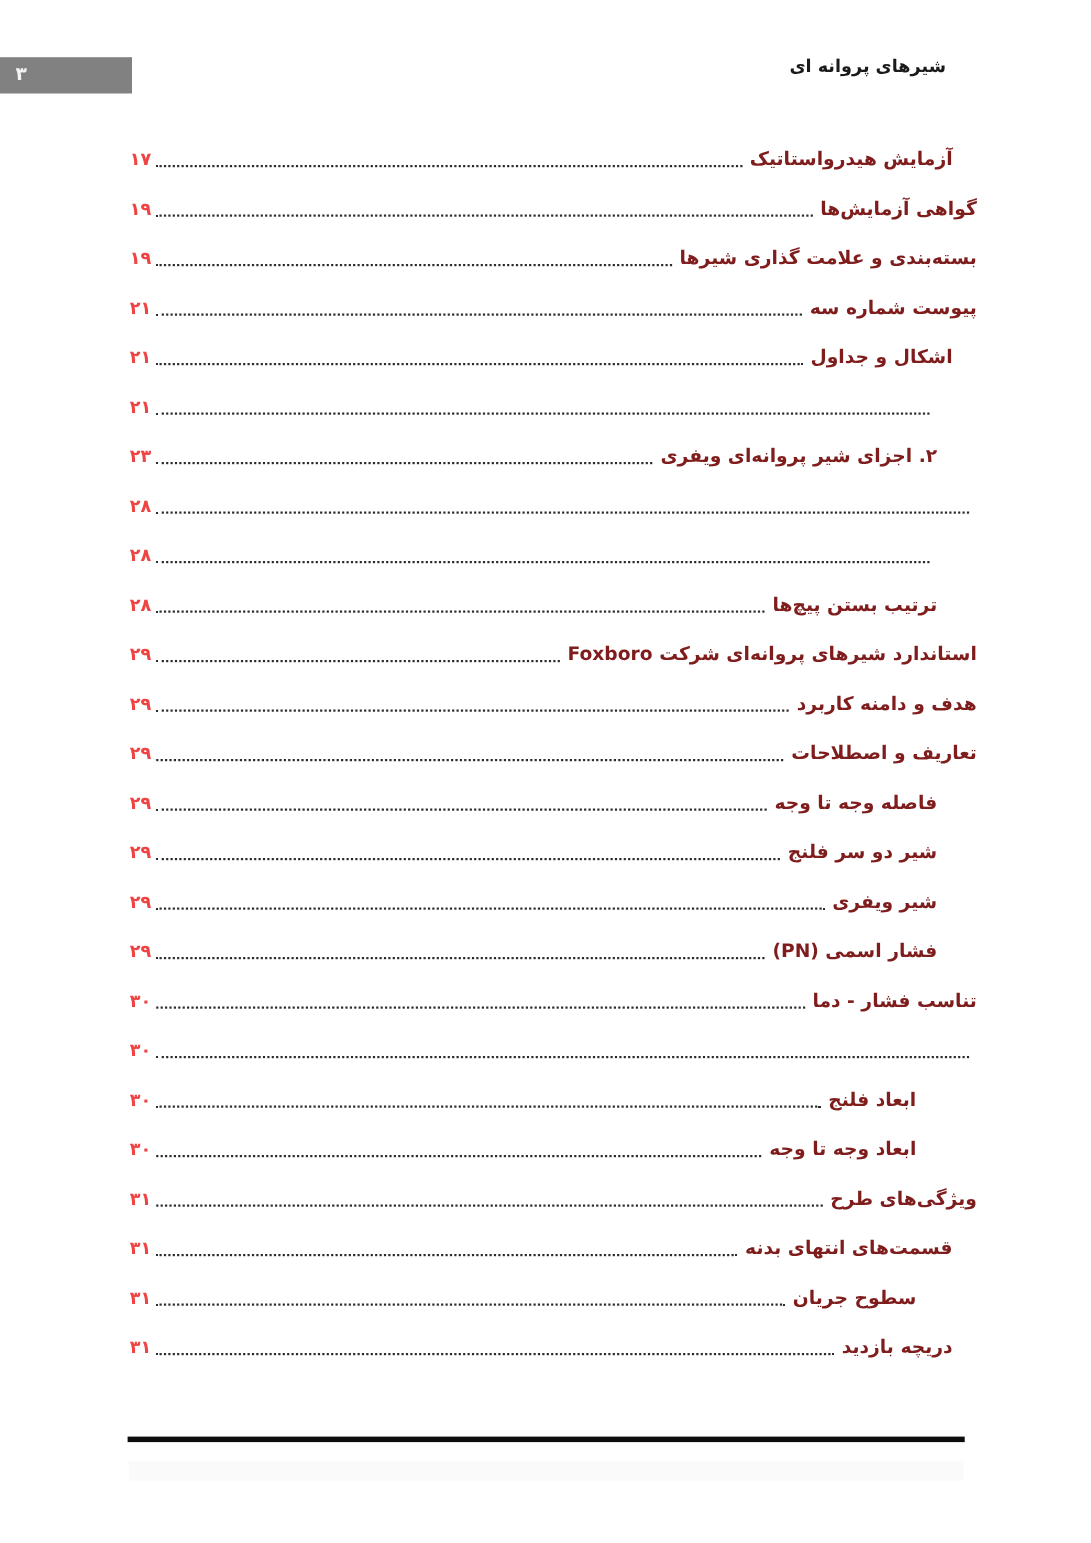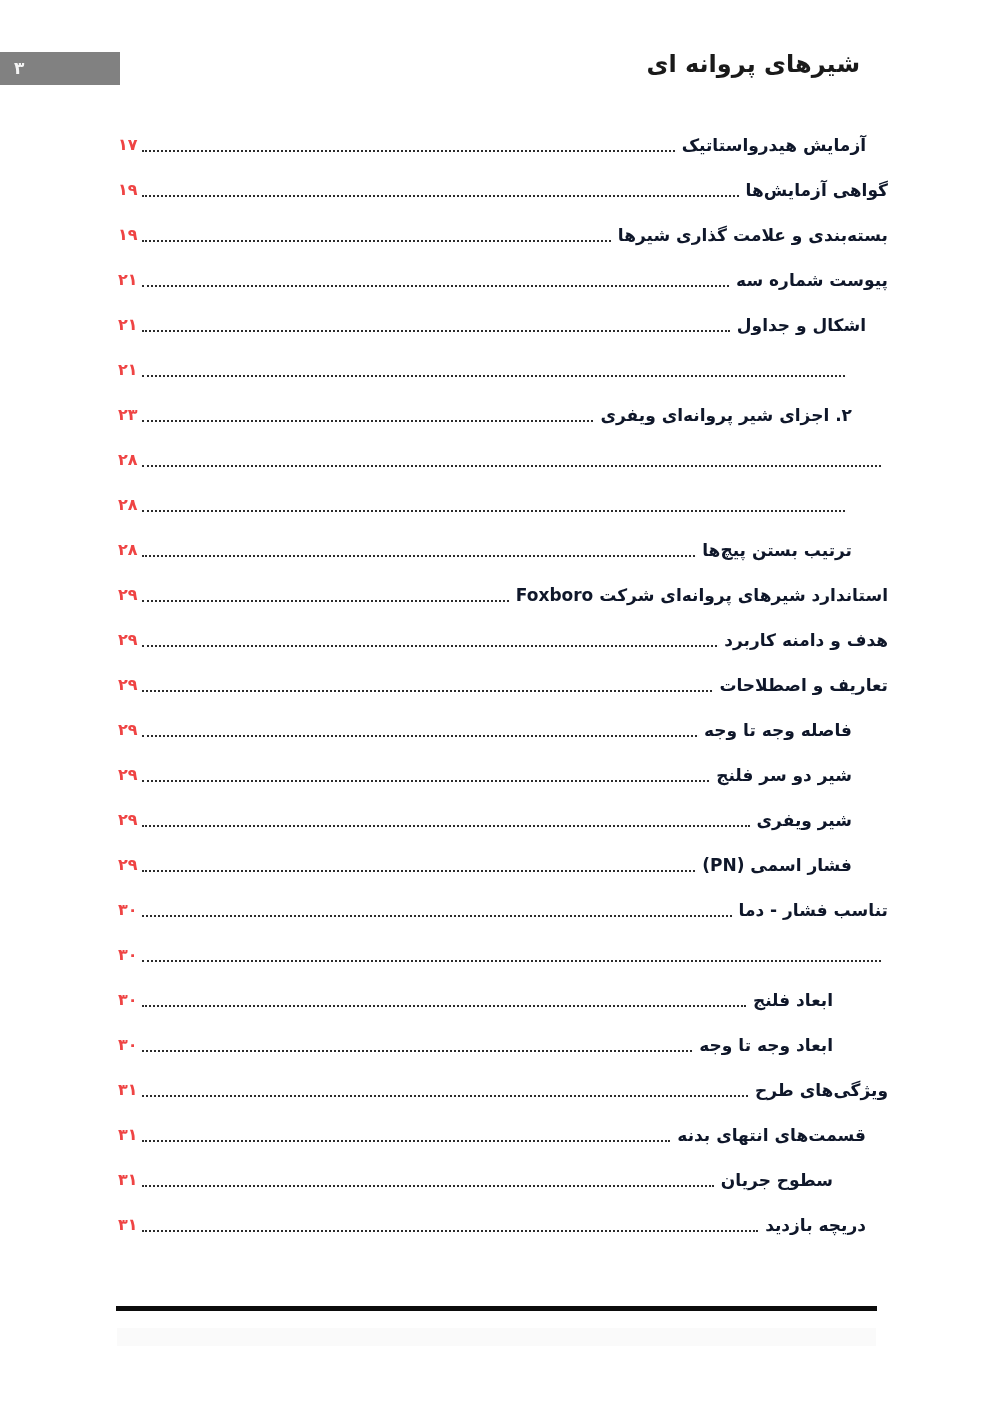--- a/index.html
+++ b/index.html
@@ -15,21 +15,21 @@
     direction: rtl;
     font-family: "DejaVu Sans", sans-serif;
     color: #111111;
   }
 
   
   .header-title {
     position: absolute;
     top: 50px;
     right: 132px;
-    font-size: 24px;
+    font-size: 16px;
     font-weight: bold;
     color: #1a1a1a;
     white-space: nowrap;
     margin-left: 24px;
   }
   .page-number-box {
     position: absolute;
     top: 52px;
     left: 0;
     width: 120px;
@@ -60,21 +60,21 @@
     height: 45px;
     display: flex;
     direction: rtl;
     align-items: center;
     box-sizing: border-box;
   }
   .toc-title {
     white-space: nowrap;
     font-weight: bold;
     font-size: 17px;
-    color: #0f172a;
+    color: #7f1d1d;
     flex: 0 0 auto;
   }
   .toc-leader {
     flex: 1 1 auto;
     min-width: 16px;
     height: 0;
     border-bottom: 2px dotted #2b2b2b;
     margin: 0 7px 0 4px;
     transform: translateY(6px);
   }

